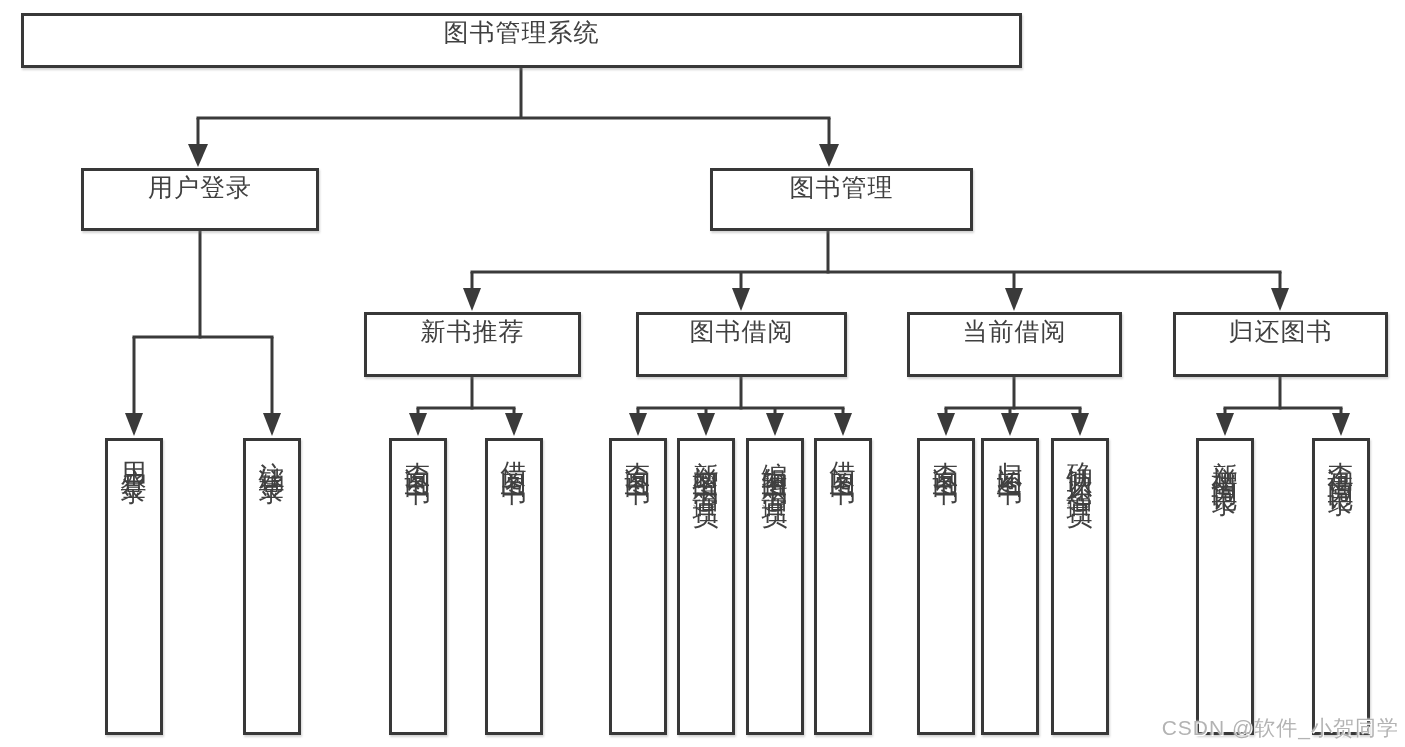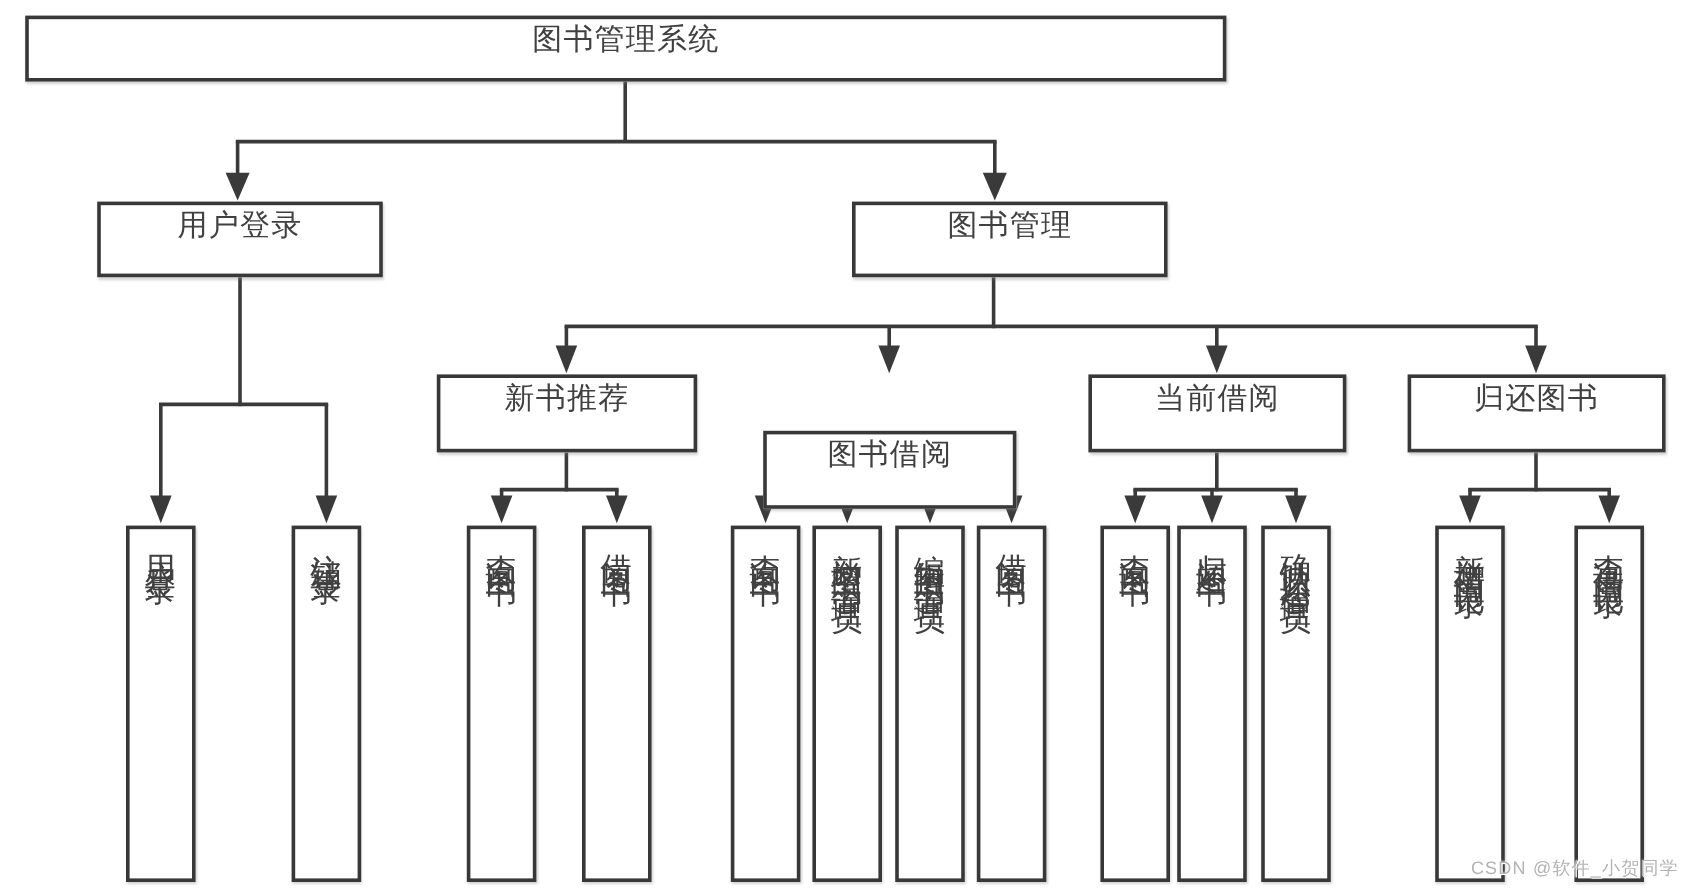--- a/index.html
+++ b/index.html
@@ -21,37 +21,37 @@
     display:flex;align-items:flex-start;justify-content:center;
     color:#404040;
     box-shadow:1px 2px 2px rgba(130,130,130,0.35);
   }
   .h-box{font-size:25px;letter-spacing:1px;white-space:nowrap;}
   .root{left:21px;top:13px;width:1001px;height:55px;}
   .lvl2-left{left:81px;top:168px;width:238px;height:63px;}
   .lvl2-right{left:710px;top:168px;width:263px;height:63px;}
   .lvl3{top:312px;height:65px;}
   .l3-a{left:364px;width:217px;}
-  .l3-b{left:636px;width:211px;margin-top:47px;}
+  .l3-b{left:636px;width:211px;}
   .l3-c{left:907px;width:215px;}
   .l3-d{left:1173px;width:215px;}
   .v-box{
     top:438px;width:58px;height:297px;
     font-size:26px;
   }
   .v-box .vtxt{
     writing-mode:vertical-rl;
     text-orientation:mixed;
     letter-spacing:6px;
     line-height:1;
   }
   .watermark{
     position:absolute;
     right:6px;top:714px;
-    font-size:15px;
+    font-size:21px;
     letter-spacing:1px;
     color:#b3b3b3;
     text-shadow:0 0 2px #ffffff,1px 1px 0 #ffffff;
     white-space:nowrap;
   }
 </style>
 </head>
 <body>
 
 <div class="stage">

